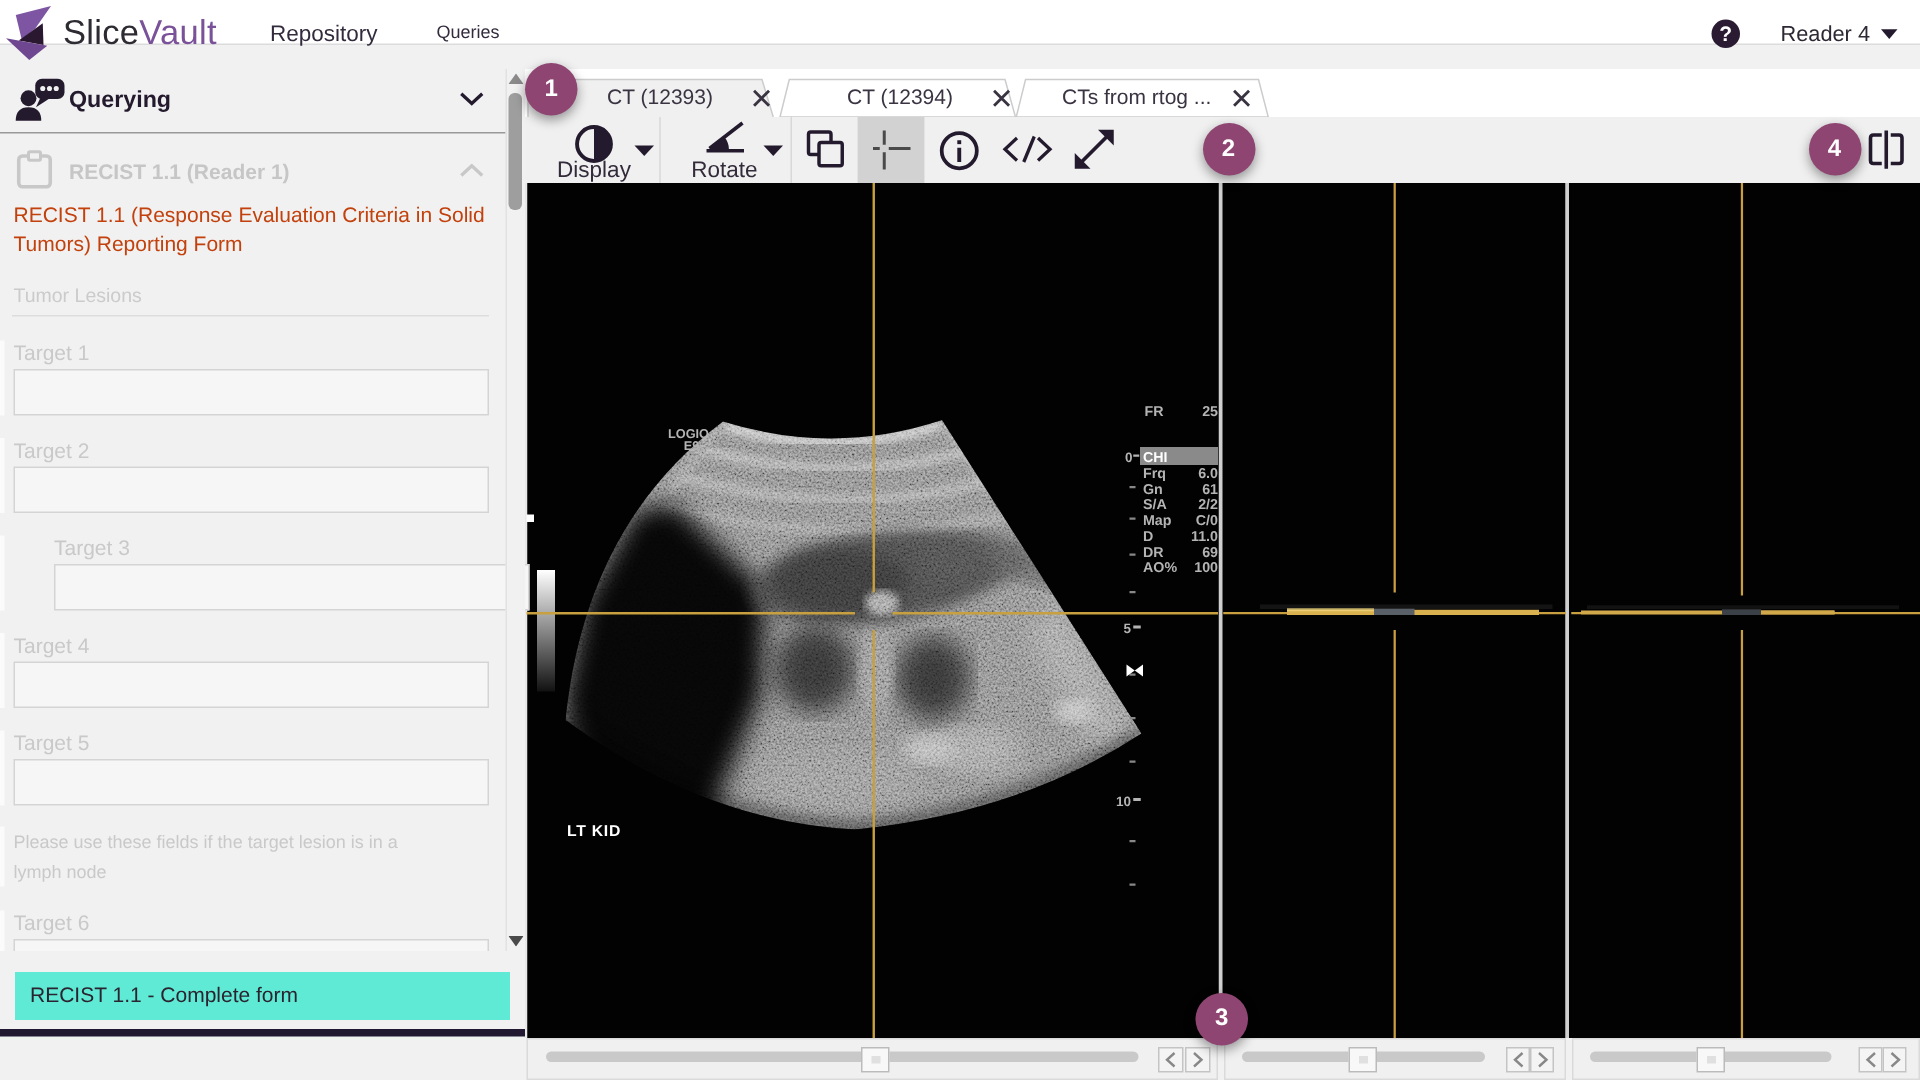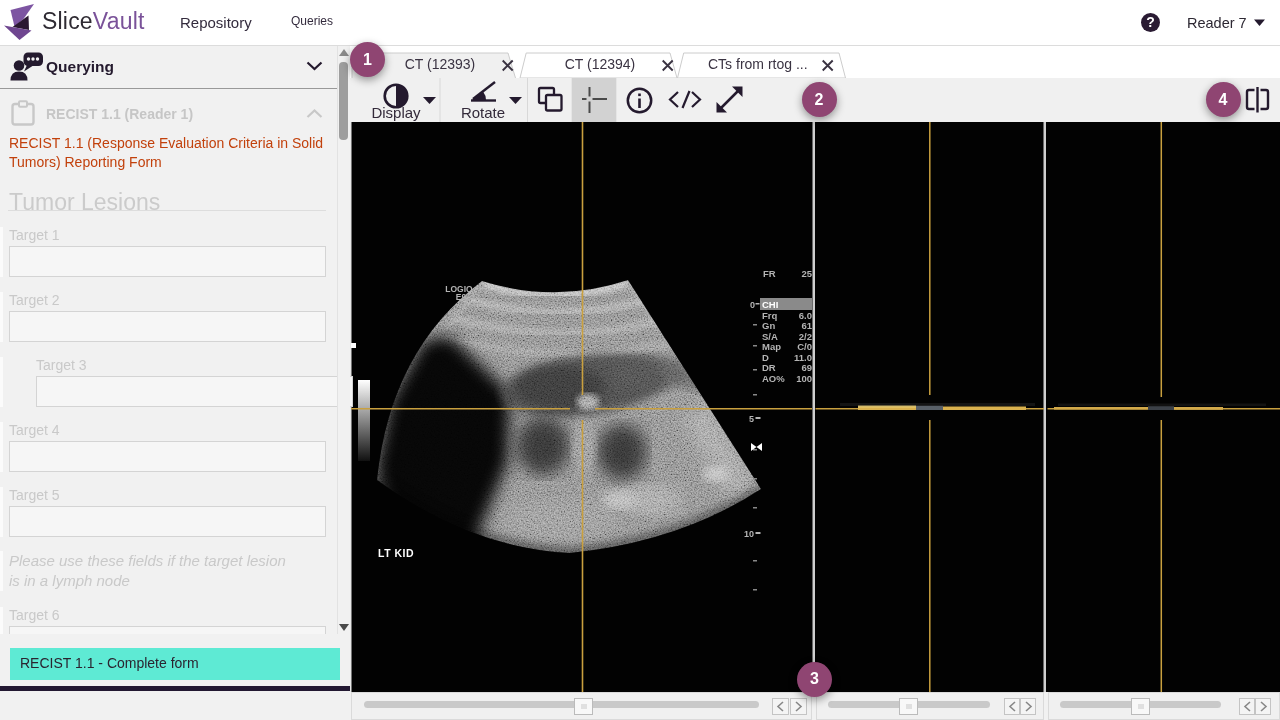--- a/index.html
+++ b/index.html
@@ -1,39 +1,39 @@
 <!DOCTYPE html>
 <html><head>
 <meta charset="utf-8">
 <style>
   * { margin:0; padding:0; box-sizing:border-box; }
   html,body { width:1280px; height:720px; overflow:hidden; font-family:"Liberation Sans", sans-serif; background:#f1f1f1; }
   .abs { position:absolute; }
-  #navbar { position:absolute; left:0; top:0; width:1280px; height:46px; background:#fff; border-bottom:1px solid #dcdcdc; z-index:30; }
+  #navbar { position:absolute; left:0; top:0; width:1280px; height:30px; background:#fff; border-bottom:1px solid #dcdcdc; z-index:30; }
   #sidebar { position:absolute; left:0; top:46px; width:350px; height:566px; background:#f1f1f1; z-index:10; }
   #main { position:absolute; left:350px; top:46px; width:930px; height:674px; background:#f1f1f1; }
   .circle { position:absolute; width:35px; height:35px; border-radius:50%; background:#8f4572; color:#fff; font-size:16px; font-weight:bold; display:flex; align-items:center; justify-content:center; box-shadow:0 3px 8px rgba(0,0,0,0.4); z-index:50; }
   .lbl { color:#c9c9c9; font-size:14px; }
   .tgroup { position:absolute; left:0; width:330px; border-left:3px solid #fbfbfb; padding-left:6px; }
   .tinput { margin-top:3px; width:317px; height:31px; background:#f6f6f6; border:1px solid #d4d4d4; }
 </style>
 </head>
 <body>
 
 <div id="navbar">
   <svg class="abs" style="left:4px;top:3px" width="36" height="40" viewBox="0 0 36 40">
     <polygon points="30,1 6.5,7 10.5,23.5 19.5,16" fill="#7d55a2"></polygon>
     <polygon points="24.5,12.5 8.5,24 25,27" fill="#2a1730"></polygon>
     <polygon points="0,22.5 27.5,27.5 15.5,37" fill="#6f4690"></polygon>
   </svg>
   <div class="abs" style="left:42px;top:8px;font-size:23px;color:#2f2b33;letter-spacing:0.2px;"><span>Slice</span><span style="color:#7a5299">Vault</span></div>
   <div class="abs" style="left:180px;top:14px;font-size:15px;color:#332b3d;">Repository</div>
   <div class="abs" style="left:291px;top:14px;font-size:12px;color:#332b3d;">Queries</div>
   <div class="abs" style="left:1141px;top:13px;width:19px;height:19px;border-radius:50%;background:#2a1b33;color:#fff;font-size:14px;font-weight:bold;text-align:center;line-height:19px;">?</div>
-  <div class="abs" style="left:1187px;top:15px;font-size:14.5px;color:#2d2833;">Reader 7</div>
+  <div class="abs" style="left:1187px;top:15px;font-size:14.5px;color:#2d2833;">Reader 4</div>
   <svg class="abs" style="left:1254px;top:19px" width="12" height="8" viewBox="0 0 12 8">
       <polygon points="0,0.5 11,0.5 5.5,7" fill="#241a2e"></polygon>
     </svg>
 </div>
 
 <div id="sidebar">
 
   <div class="abs" style="left:0;top:0;width:350px;height:42px;"></div>
   <svg class="abs" style="left:8px;top:6px" width="36" height="30" viewBox="0 0 36 30">
     <circle cx="11" cy="13.5" r="5.3" fill="#241a2e"></circle>
@@ -53,21 +53,21 @@
   <svg class="abs" style="left:10px;top:54px" width="26" height="26" viewBox="0 0 26 26">
     <rect x="2.5" y="4" width="21" height="20.5" rx="2.5" fill="none" stroke="#c8c8c8" stroke-width="2.4"></rect>
     <rect x="9" y="1.2" width="8" height="5.6" rx="1" fill="#f1f1f1" stroke="#c8c8c8" stroke-width="2"></rect>
   </svg>
   <div class="abs" style="left:46px;top:60px;font-size:14px;font-weight:bold;color:#c6c6c6;">RECIST 1.1 (Reader 1)</div>
   <svg class="abs" style="left:306px;top:63px" width="17" height="10" viewBox="0 0 17 10">
       <polyline points="1.5,8 8.5,1.5 15.5,8" fill="none" stroke="#c8c8c8" stroke-width="2.2"></polyline>
     </svg>
   <div class="abs" style="left:9px;top:88px;width:322px;font-size:14px;line-height:18.5px;color:#c2410c;">RECIST 1.1 (Response Evaluation Criteria in Solid Tumors) Reporting Form</div>
 
-  <div class="abs" style="left:9px;top:143px;font-size:23px;color:#cbcbcb;">Tumor Lesions</div>
+  <div class="abs" style="left:9px;top:143px;font-size:13px;color:#cbcbcb;">Tumor Lesions</div>
   <div class="abs" style="left:8px;top:164px;width:318px;height:1px;background:#dddddd;"></div>
 
   <div class="tgroup" style="top:181px;">
       <div class="lbl">Target 1</div>
       <div class="tinput"></div>
     </div>
   <div class="tgroup" style="top:246px;">
       <div class="lbl">Target 2</div>
       <div class="tinput"></div>
     </div>
@@ -77,21 +77,21 @@
     </div>
   <div class="tgroup" style="top:376px;">
       <div class="lbl">Target 4</div>
       <div class="tinput"></div>
     </div>
   <div class="tgroup" style="top:441px;">
       <div class="lbl">Target 5</div>
       <div class="tinput"></div>
     </div>
   <div class="tgroup" style="top:505px;">
-      <div class="lbl" style="width:290px;font-size:15px;line-height:20px;font-style:italic;">Please use these fields if the target lesion is in a lymph node</div>
+      <div class="lbl" style="width:290px;font-size:12px;line-height:20px;">Please use these fields if the target lesion is in a lymph node</div>
     </div>
   <div class="tgroup" style="top:561px;height:27px;overflow:hidden;">
       <div class="lbl">Target 6</div>
       <div class="tinput"></div>
     </div>
 
   <div class="abs" style="left:337px;top:0;width:13px;height:588px;background:#f1f1f1;border-left:1px solid #e2e2e2;"></div>
   <svg class="abs" style="left:339px;top:3px" width="10" height="8" viewBox="0 0 10 8">
       <polygon points="5,0 10,7 0,7" fill="#8a8a8a"></polygon>
     </svg>

